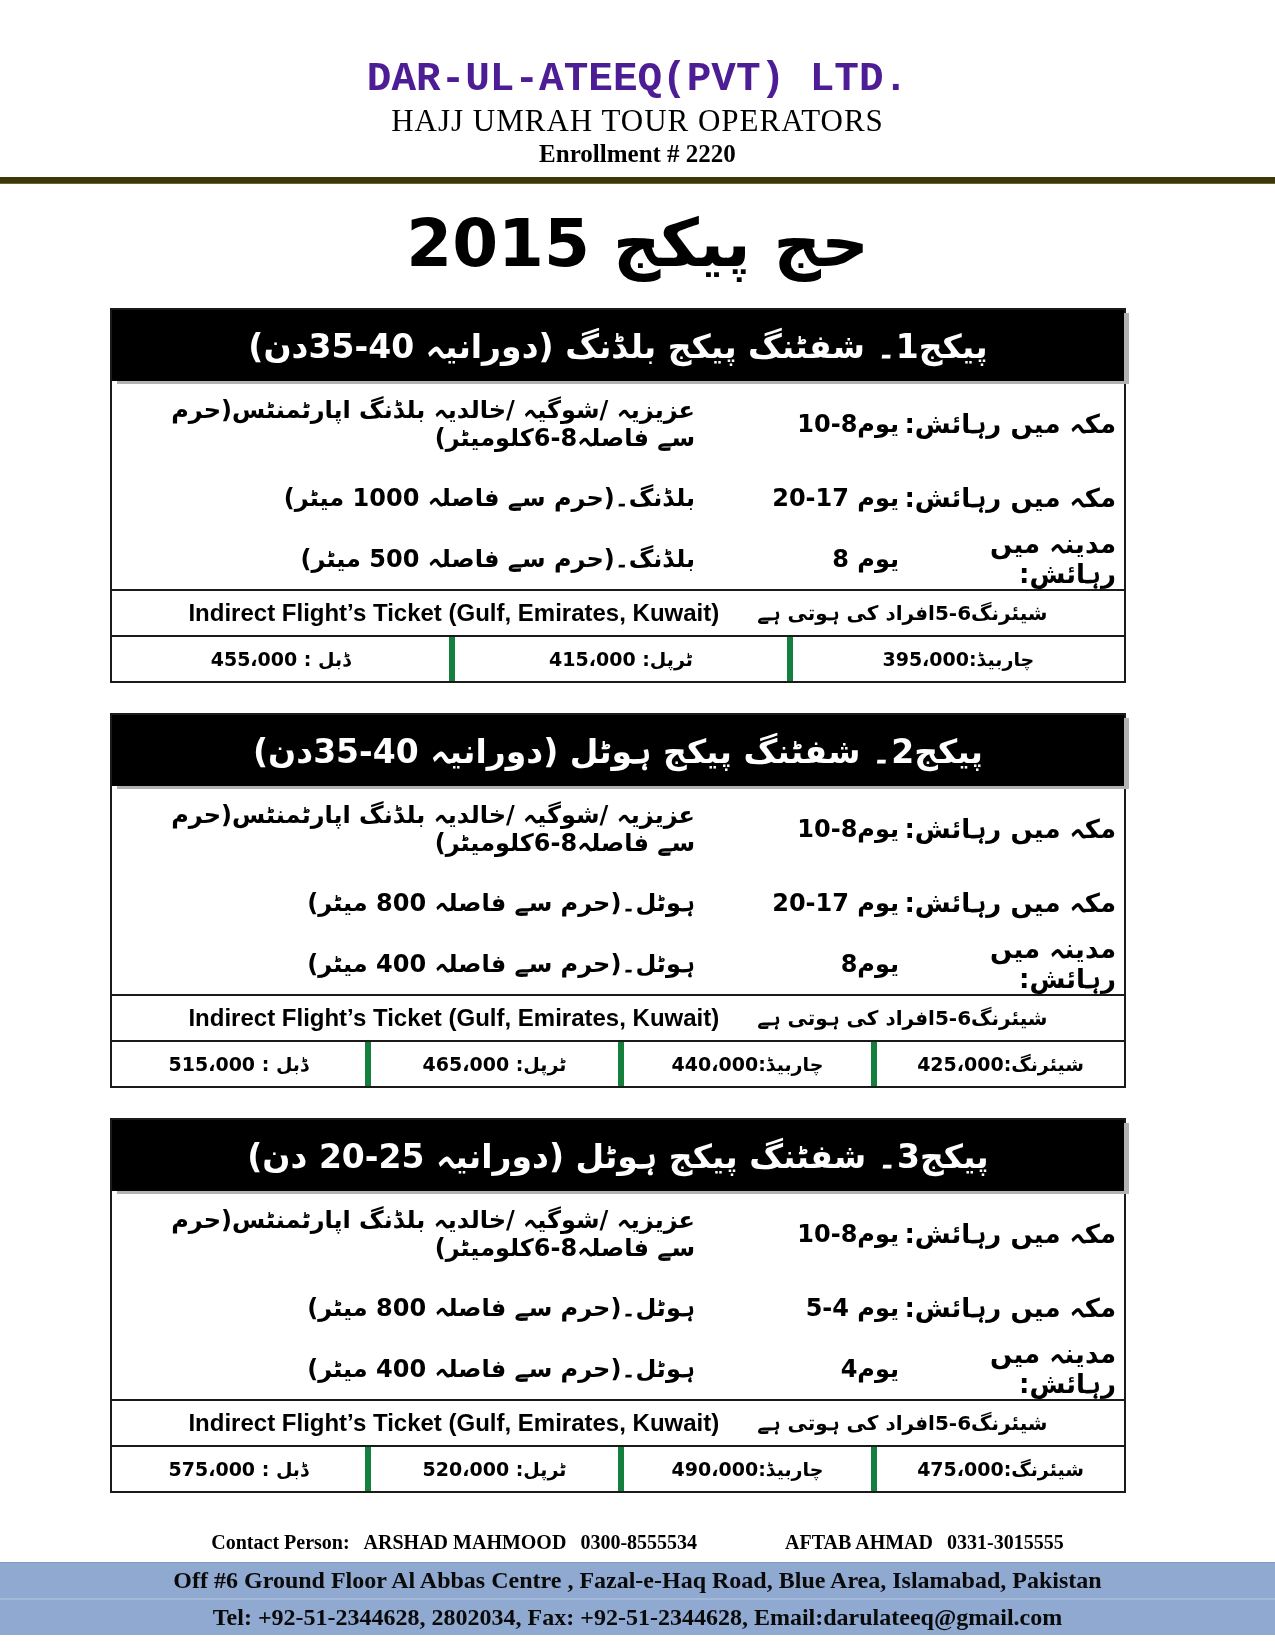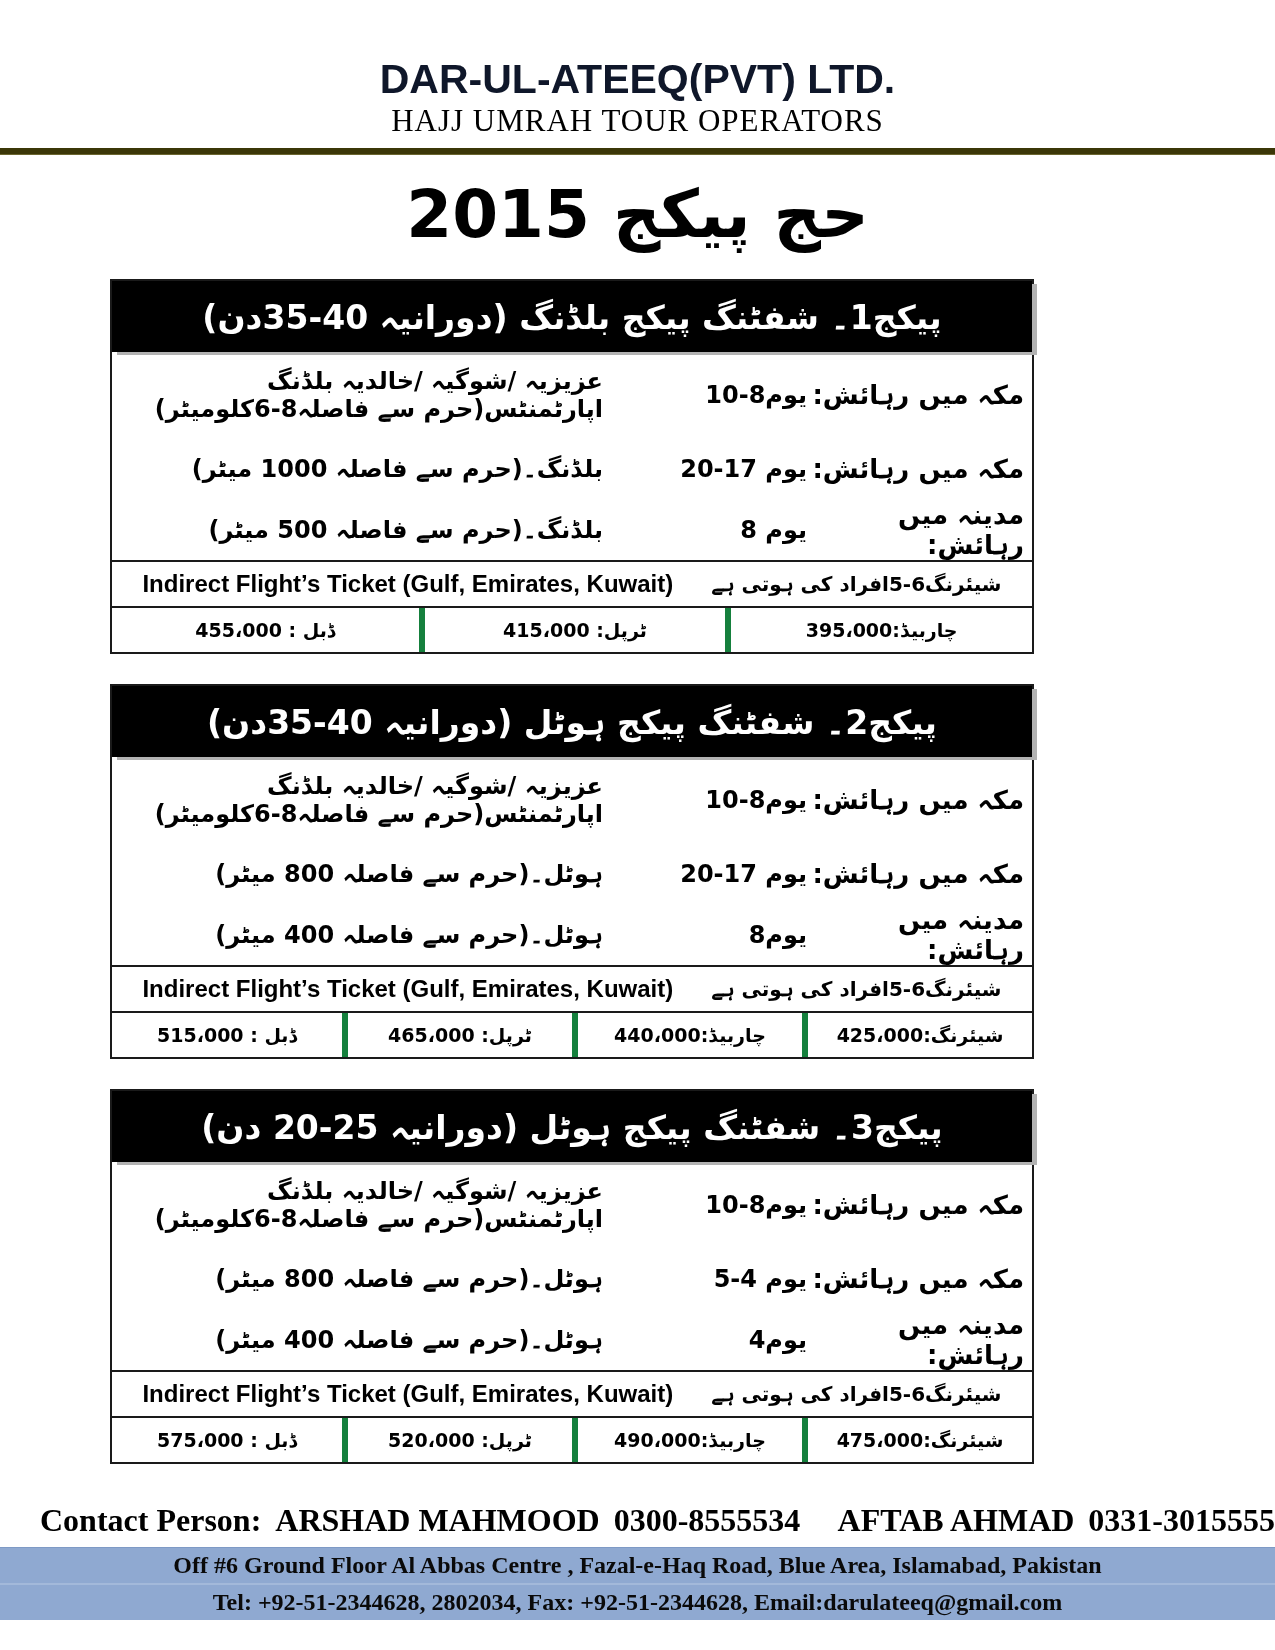--- a/index.html
+++ b/index.html
@@ -5,40 +5,40 @@
   * { box-sizing: border-box; margin: 0; padding: 0; }
   body {
     width: 1275px; min-height: 1650px; background: #ffffff;
     font-family: "Liberation Serif", serif; color: #000;
   }
   .page { width: 1275px; position: relative; padding-top: 58px; }
 
   
   .letterhead { text-align: center; }
   .company {
-    font-family: Liberation Sans, sans-serif; font-weight: 700;
-    font-size: 41px; letter-spacing: 0px; line-height: 1.05; color: #0f172a;
+    font-family: Liberation Mono, monospace; font-weight: 700;
+    font-size: 41px; letter-spacing: 0px; line-height: 1.05; color: #4c1d95;
   }
   .subtitle {
     font-family: "Liberation Serif", serif; font-size: 31px; font-weight: 400;
     letter-spacing: 1px; margin-top: 2px;
   }
   .enrollment { font-size: 25px; font-weight: 700; margin-top: 1px; }
   .head-rule { height: 7px; background: #3b3708; margin-top: 9px; border-bottom: 1px solid #6b6630; }
 
   
   .doc-title {
     direction: rtl; text-align: center;
     font-family: "DejaVu Sans", sans-serif; font-weight: 700;
     font-size: 66px; line-height: 1.15; margin: 22px 0 26px 0;
   }
 
   
   .pkg {
-    width: 924px; margin-left: 110px; margin-bottom: 30px;
+    width: 1016px; margin-left: 110px; margin-bottom: 30px;
     border: 2px solid #1a1a1a; background: #fff;
   }
   .pkg-heading {
     background: #000; color: #fff; direction: rtl; text-align: center;
     font-family: "DejaVu Sans", sans-serif; font-weight: 700;
     font-size: 33px; padding: 17px 8px 15px 8px;
     box-shadow: 5px 3px 0 #b2b2b2;
   }
   .res-row { display: flex; direction: rtl; align-items: center; }
   .res-row.r1 { min-height: 86px; }
@@ -72,40 +72,41 @@
     flex: 1 1 25%; text-align: center; direction: rtl; padding: 11px 4px;
     font-family: "DejaVu Sans", sans-serif; font-weight: 700; font-size: 19px;
   }
   .price-cell + .price-cell { border-left: 0; }
   .price-row .price-cell:not(:last-child) { border-left: 6px solid #15803d; }
 
   
   .footer { margin-top: 38px; }
   .contact-line {
     display: flex; justify-content: center; align-items: baseline; gap: 14px;
-    font-family: "Liberation Serif", serif; font-weight: 700; font-size: 32px;
-    margin-bottom: 8px; white-space: nowrap; padding-left: 40px;
+    font-family: "Liberation Serif", serif; font-weight: 700; font-size: 20px;
+    margin-bottom: 8px; white-space: nowrap;
   }
   .contact-line .gap-big { width: 60px; }
   .band {
     background: #8fa9d1; text-align: center;
     font-family: "Liberation Serif", serif; font-weight: 700; font-size: 24px;
     color: #0a0a0a; border-top: 1px solid #7e9ac5;
   }
   .band .line { padding: 4px 10px; }
   .band .line + .line { border-top: 2px solid #a3b9da; }
 </style>
 </head>
 <body>
 
 <div class="page">
 
   <div class="letterhead">
     <div class="company">DAR-UL-ATEEQ(PVT) LTD.</div>
     <div class="subtitle">HAJJ UMRAH TOUR OPERATORS</div>
+    <div class="enrollment">Enrollment # 2220</div>
   </div>
   <div class="head-rule"></div>
 
   <div class="doc-title" dir="rtl">حج پیکج 2015</div>
 
   <div class="pkg">
     <div class="pkg-heading" dir="rtl">پیکج1۔ شفٹنگ پیکج بلڈنگ  (دورانیہ 40-35دن)</div>
     <div class="res-row r1">
       <div class="res-label">مکہ میں رہائش:</div>
       <div class="res-duration" dir="ltr">10-8یوم</div>

